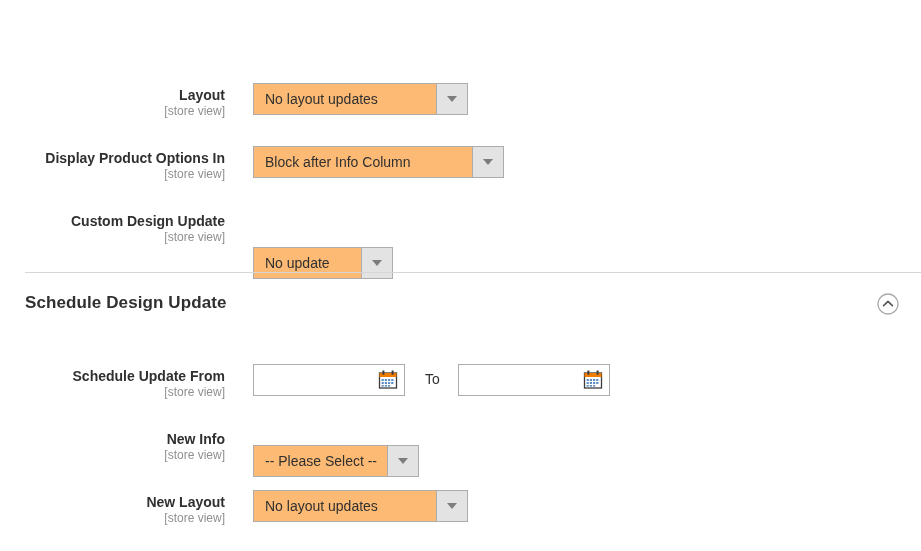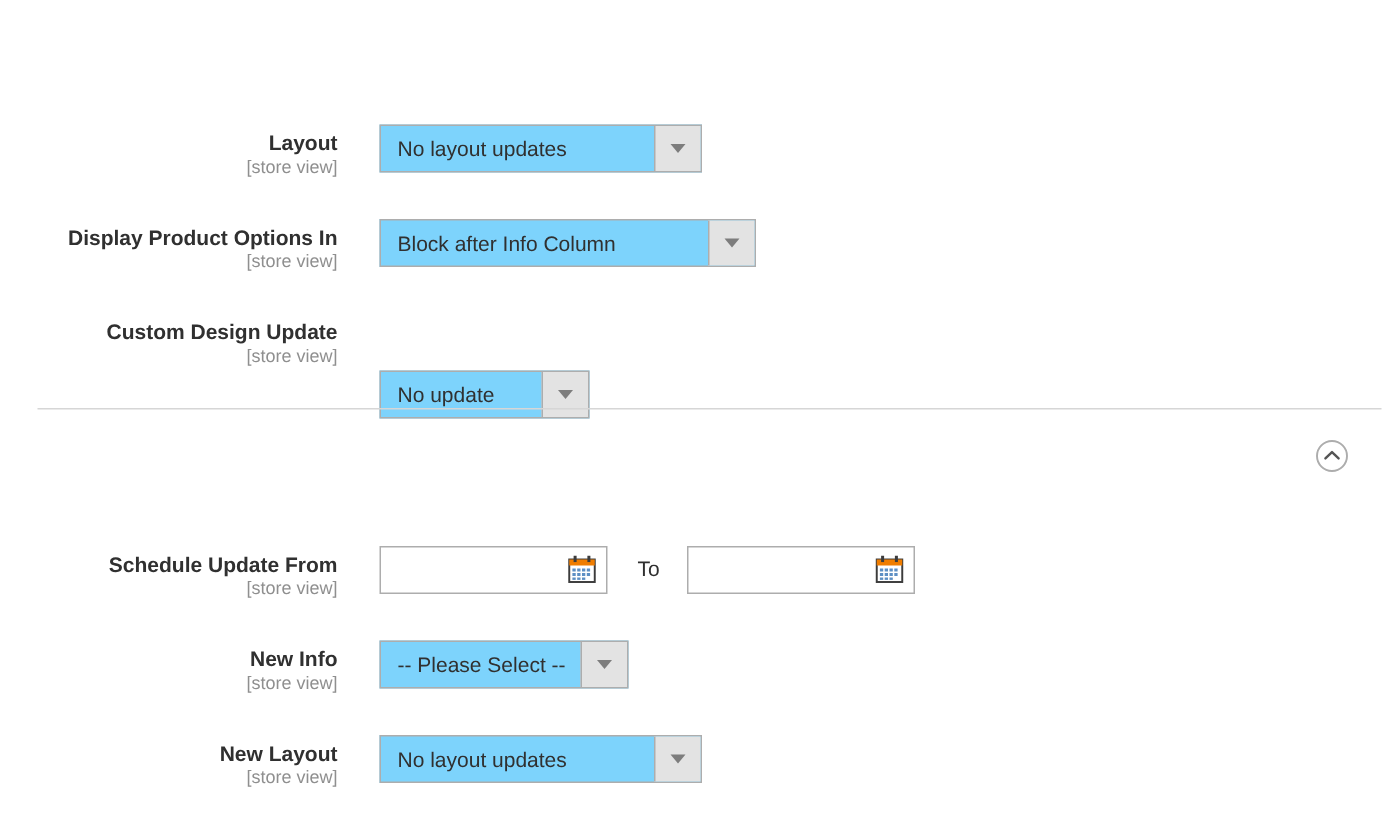--- a/index.html
+++ b/index.html
@@ -86,21 +86,21 @@
 
   
   .select {
     position: absolute;
     left: 253px;
     top: 0;
     height: 32px;
     display: flex;
     align-items: stretch;
     border: 1px solid #adadad;
-    background: #7dd3fc;
+    background: #fdba74;
     box-sizing: border-box;
     cursor: pointer;
   }
   .select-value {
     display: flex;
     align-items: center;
     padding: 0 10px 0 11px;
     font-size: 14px;
     color: #303030;
     white-space: nowrap;
@@ -199,20 +199,21 @@
       <span class="select-value">No update</span>
       <span class="select-arrow">
         <span class="tri"></span>
       </span>
     </div>
   </div>
 
   <div class="divider" style="top:272px;"></div>
 
   <div class="section-head" style="position:absolute; top:283px; left:0; width:921px;">
+    <div class="section-title">Schedule Design Update</div>
     <div class="collapse-toggle">
       <svg width="22" height="22" viewBox="0 0 22 22" aria-hidden="true">
         <circle cx="11" cy="11" r="10" fill="none" stroke="#adadad" stroke-width="1.3"></circle>
         <path d="M6.6 12.6 L11 8.4 L15.4 12.6" fill="none" stroke="#555" stroke-width="1.6" stroke-linecap="round" stroke-linejoin="round"></path>
       </svg>
     </div>
   </div>
 
   <div class="field" style="top:364px;">
     <div class="field-label">Schedule Update From</div>
@@ -267,21 +268,21 @@
             <rect x="11" y="16" width="2.2" height="1.6"></rect>
           </g>
         </svg>
       </span>
     </div>
   </div>
 
   <div class="field" style="top:427px;">
     <div class="field-label">New Info</div>
     <div class="field-note">[store view]</div>
-    <div class="select" style="width:166px;">
+    <div class="select" style="width:166px;margin-top:18px;">
       <span class="select-value">-- Please Select --</span>
       <span class="select-arrow">
         <span class="tri"></span>
       </span>
     </div>
   </div>
 
   <div class="field" style="top:490px;">
     <div class="field-label">New Layout</div>
     <div class="field-note">[store view]</div>

